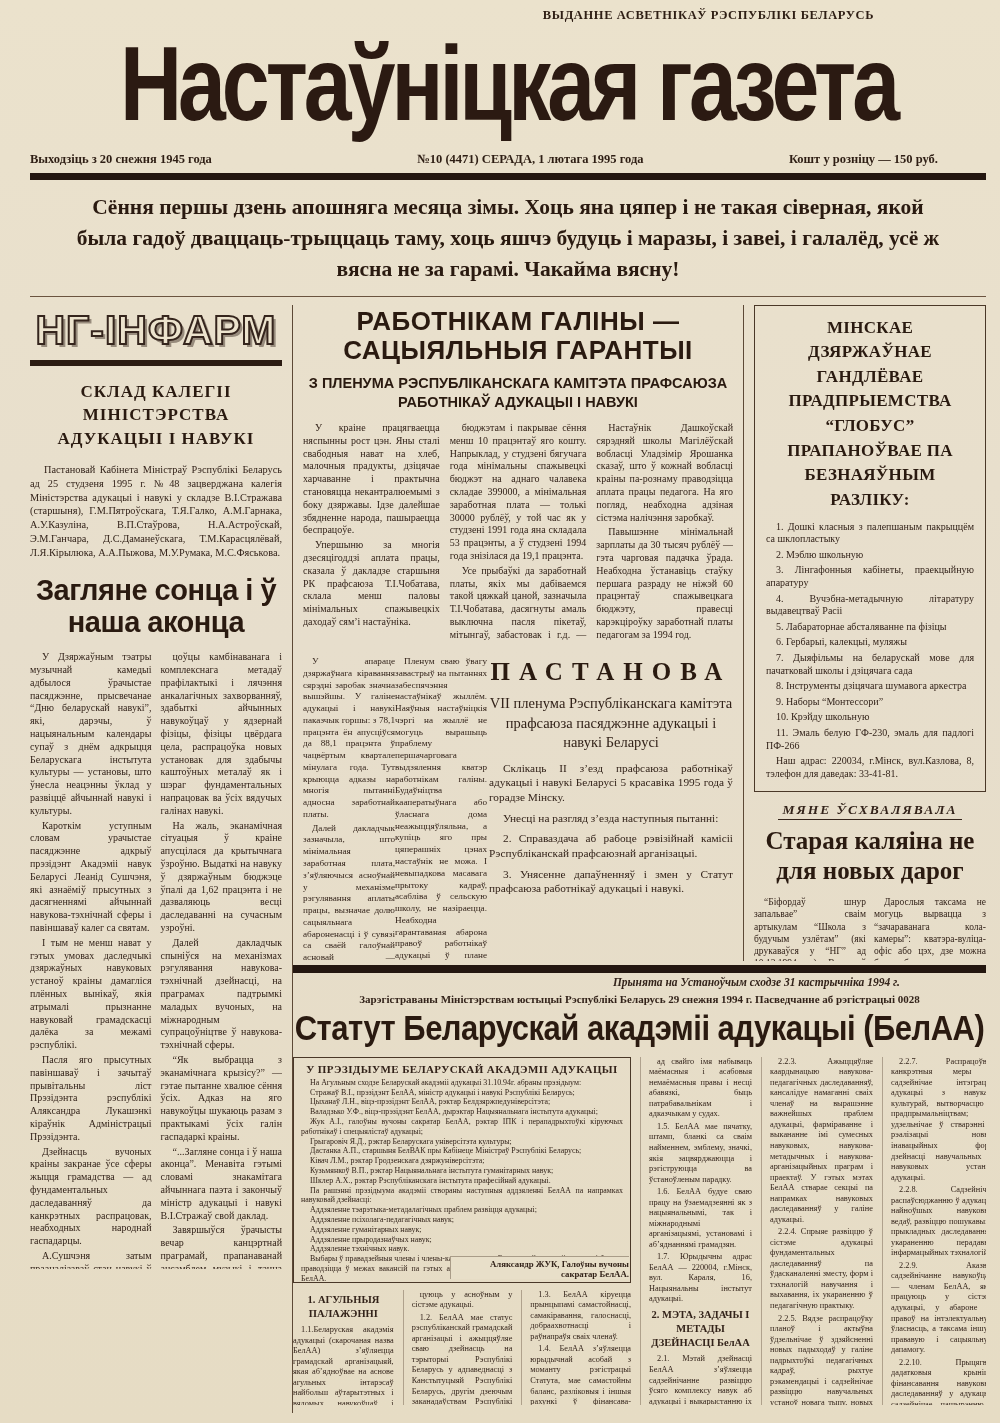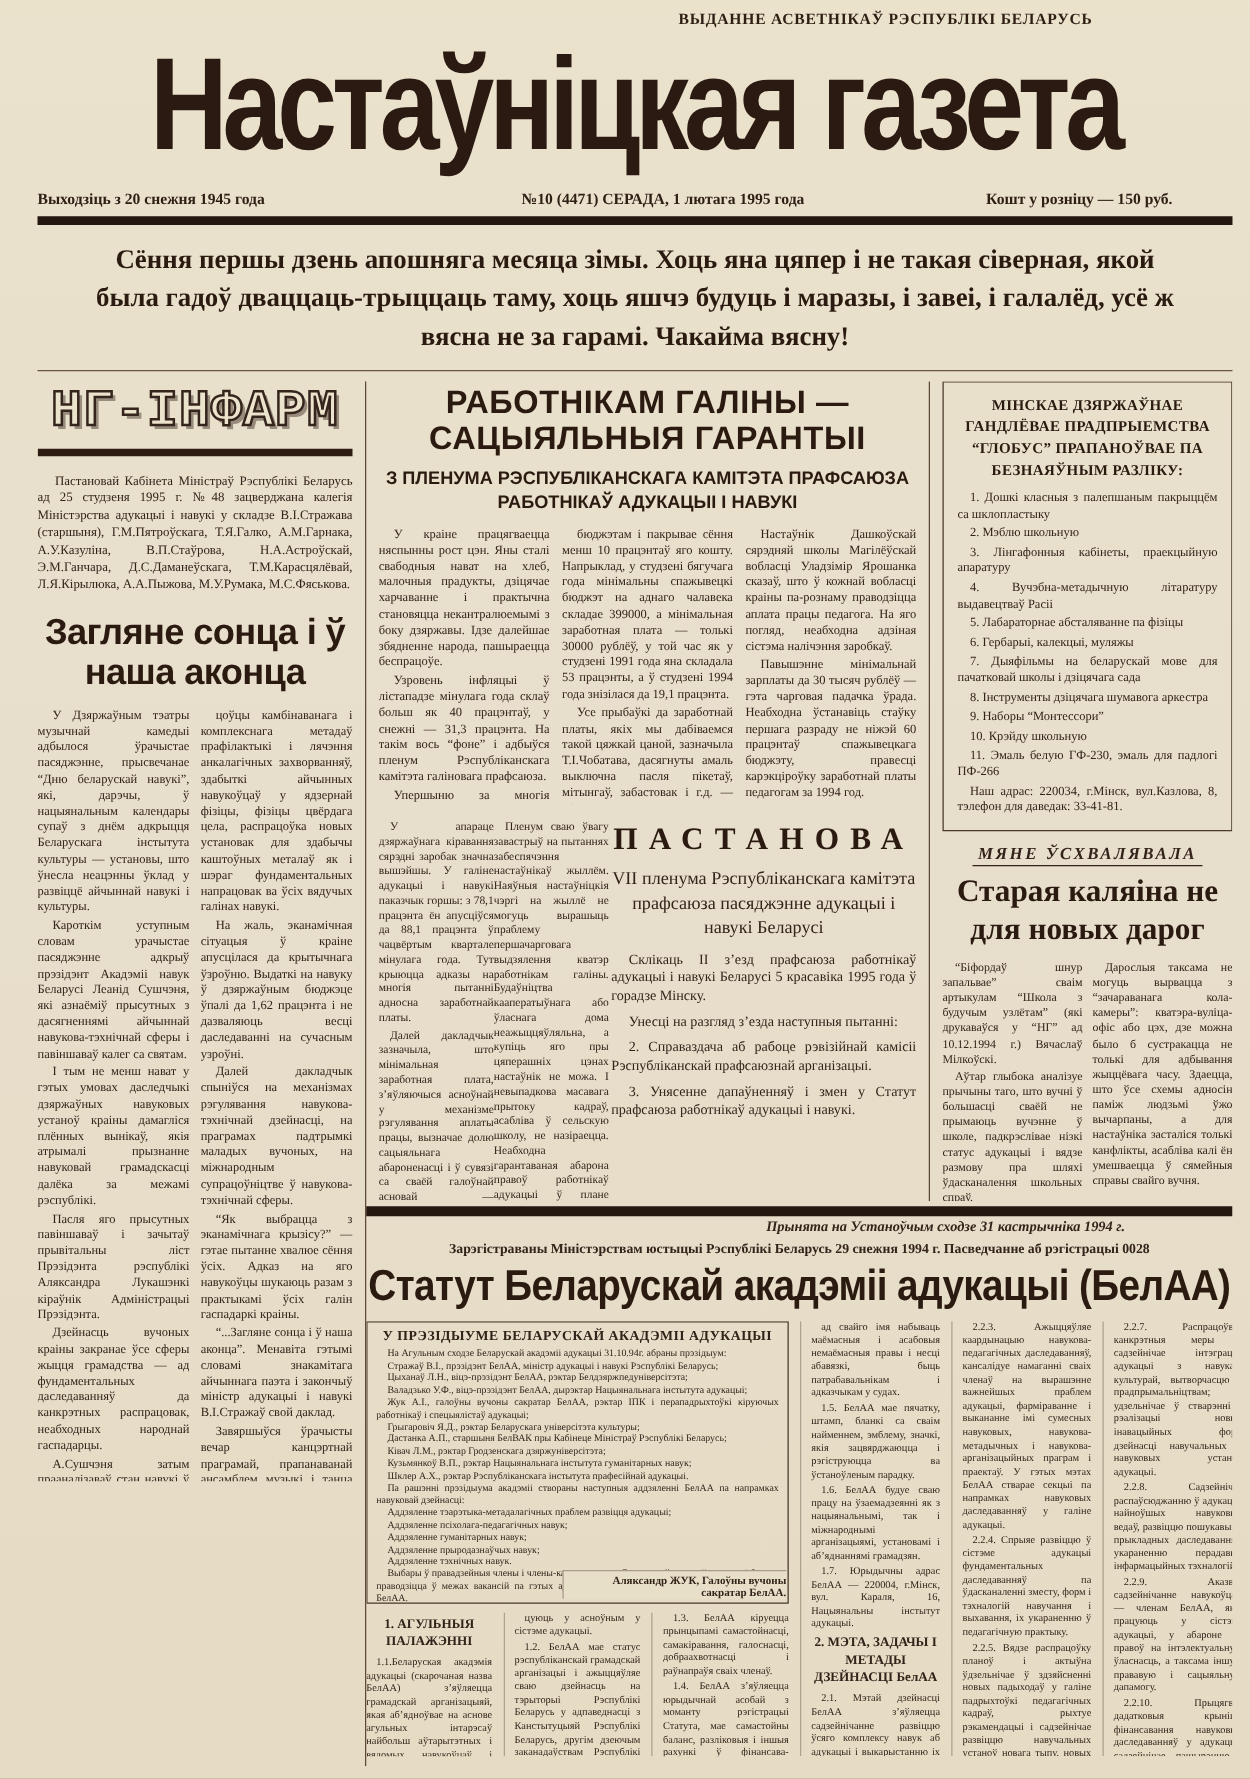--- a/index.html
+++ b/index.html
@@ -19,21 +19,21 @@
   .main{display:flex;margin-top:8px;height:1108px;overflow:hidden;}
   .col-left{width:252px;flex:none;padding-right:10px;border-right:1.5px solid #5d4936;overflow:hidden;}
   .right-zone{flex:1;display:flex;flex-direction:column;min-width:0;}
   .upper{display:flex;height:656px;overflow:hidden;}
   .col-mid{flex:1;padding:0 10px;border-right:1.5px solid #5d4936;min-width:0;overflow:hidden;}
   .col-right{width:232px;flex:none;padding-left:10px;overflow:hidden;}
   .zone-bar{height:8px;background:#241710;margin:4px 0 2px;}
   
   p.t{font-size:10px;line-height:1.28;text-align:justify;text-indent:12px;margin:0 0 2px;}
   
-  .ng-logo{font-family:Liberation Mono, monospace;font-weight:bold;font-size:41px;letter-spacing:1px;text-align:center;
+  .ng-logo{font-family:Liberation Sans, sans-serif;font-weight:bold;font-size:41px;letter-spacing:1px;text-align:center;
     color:#ece3cd;-webkit-text-stroke:2px #35251d;text-shadow:3px 3px 0 rgba(53,37,29,.45);margin-top:2px;white-space:nowrap;}
   .ng-rule{height:6px;background:#2c1c12;margin:6px 0 14px;}
   .sklad-title{font-weight:bold;font-size:17px;letter-spacing:1px;line-height:1.4;text-align:center;margin:0 0 12px;color:#2a1a10;}
   .sklad-body{font-size:10.3px;line-height:1.34;text-align:justify;text-indent:14px;margin:0;}
   .sun-headline{font-family:"Liberation Sans",sans-serif;font-weight:bold;font-size:29px;line-height:1.1;text-align:center;
     letter-spacing:-.5px;margin:16px 0 12px;color:#2a1a10;}
   .sun-cols{display:flex;gap:9px;height:618px;overflow:hidden;}
   .sun-cols .c{flex:1;min-width:0;}
   
   .union-headline{font-family:"Liberation Sans",sans-serif;font-weight:bold;font-size:26px;line-height:1.15;text-align:center;
@@ -43,21 +43,21 @@
   .union-cols .c{flex:1;min-width:0;}
   .union-lower{display:flex;height:308px;overflow:hidden;margin-top:12px;}
   .narrow{width:92px;flex:none;}
   .narrow p.t{font-size:9.2px;text-indent:9px;}
   .past{flex:1;min-width:0;padding-left:2px;}
   .past-title{font-weight:bold;font-size:25px;letter-spacing:9px;text-align:center;margin:2px 0 8px;color:#2a1a10;}
   .past-sub{font-size:14.5px;line-height:1.35;text-align:center;margin:0 0 8px;}
   .past p.b{font-size:11.3px;line-height:1.3;text-align:justify;text-indent:14px;margin:0 0 6px;}
   
   .globus{border:1.5px solid #4a3828;padding:8px 11px;}
-  .globus-title{font-weight:bold;font-size:12px;line-height:1.45;letter-spacing:.3px;text-align:center;margin:2px 0 8px;color:#2a1a10;}
+  .globus-title{font-weight:bold;font-size:17px;line-height:1.45;letter-spacing:.3px;text-align:center;margin:2px 0 8px;color:#2a1a10;}
   .globus p.g{font-size:10px;line-height:1.26;text-align:justify;text-indent:10px;margin:0 0 3px;}
   .globus .addr{margin-top:4px;}
   .kal-kicker{font-weight:bold;font-style:italic;font-size:13.5px;letter-spacing:2px;text-align:center;margin:10px 0 8px;}
   .kal-kicker span{border-bottom:1.5px solid #33231a;padding:0 4px 2px;}
   .kal-headline{font-weight:bold;font-size:25px;line-height:1.2;text-align:center;margin:0 0 10px;color:#2a1a10;}
   .kal-cols{display:flex;gap:8px;height:238px;overflow:hidden;}
   .kal-cols .c{flex:1;min-width:0;}
   .kal-cols p.t{font-size:9.5px;text-indent:10px;}
   
   .statut{flex:1;overflow:hidden;}
@@ -95,20 +95,21 @@
   <div class="bar"></div>
 
   <div class="lede">Сёння першы дзень апошняга месяца зімы. Хоць яна цяпер і не такая сіверная, якой была гадоў дваццаць-трыццаць таму, хоць яшчэ будуць і маразы, і завеі, і галалёд, усё ж вясна не за гарамі. Чакайма вясну!</div>
   <div class="lede-rule"></div>
 
   <div class="main">
 
     <section class="col-left">
       <div class="ng-logo">НГ-ІНФАРМ</div>
       <div class="ng-rule"></div>
+      <h2 class="sklad-title">СКЛАД КАЛЕГІІ МІНІСТЭРСТВА АДУКАЦЫІ І НАВУКІ</h2>
       <p class="sklad-body">Пастановай Кабінета Міністраў Рэспублікі Беларусь ад 25 студзеня 1995 г. №48 зацверджана калегія Міністэрства адукацыі і навукі у складзе В.І.Стражава (старшыня), Г.М.Пятроўскага, Т.Я.Галко, А.М.Гарнака, А.У.Казуліна, В.П.Стаўрова, Н.А.Астроўскай, Э.М.Ганчара, Д.С.Даманеўскага, Т.М.Карасцялёвай, Л.Я.Кірылюка, А.А.Пыжова, М.У.Румака, М.С.Фяськова.</p>
 
       <h2 class="sun-headline">Загляне сонца і ў наша аконца</h2>
       <div class="sun-cols">
         <div class="c">
           <p class="t">У Дзяржаўным тэатры музычнай камедыі адбылося ўрачыстае пасяджэнне, прысвечанае “Дню беларускай навукі”, які, дарэчы, ў нацыянальным календары супаў з днём адкрыцця Беларускага інстытута культуры — установы, што ўнесла неацэнны ўклад у развіццё айчыннай навукі і культуры.</p>
           <p class="t">Кароткім уступным словам урачыстае пасяджэнне адкрыў прэзідэнт Акадэміі навук Беларусі Леанід Сушчэня, які азнаёміў прысутных з дасягненнямі айчыннай навукова-тэхнічнай сферы і павіншаваў калег са святам.</p>
           <p class="t">І тым не менш нават у гэтых умовах даследчыкі дзяржаўных навуковых устаноў краіны дамагліся плённых вынікаў, якія атрымалі прызнанне навуковай грамадскасці далёка за межамі рэспублікі.</p>
           <p class="t">Пасля яго прысутных павіншаваў і зачытаў прывітальны ліст Прэзідэнта рэспублікі Аляксандра Лукашэнкі кіраўнік Адміністрацыі Прэзідэнта.</p>
           <p class="t">Дзейнасць вучоных краіны закранае ўсе сферы жыцця грамадства — ад фундаментальных даследаванняў да канкрэтных распрацовак, неабходных народнай гаспадарцы.</p>
@@ -130,21 +131,20 @@
     <div class="right-zone">
       <div class="upper">
 
         <section class="col-mid">
           <h1 class="union-headline">РАБОТНІКАМ ГАЛІНЫ — САЦЫЯЛЬНЫЯ ГАРАНТЫІ</h1>
           <div class="union-kicker">З ПЛЕНУМА РЭСПУБЛІКАНСКАГА КАМІТЭТА ПРАФСАЮЗА РАБОТНІКАЎ АДУКАЦЫІ І НАВУКІ</div>
 
           <div class="union-cols">
             <div class="c">
               <p class="t">У краіне працягваецца няспынны рост цэн. Яны сталі свабодныя нават на хлеб, малочныя прадукты, дзіцячае харчаванне і практычна становяцца некантралюемымі з боку дзяржавы. Ідзе далейшае збядненне народа, пашыраецца беспрацоўе.</p>
-              <p class="t">Узровень інфляцыі ў лістападзе мінулага года склаў больш як 40 працэнтаў, у снежні — 31,3 працэнта. На такім вось “фоне” і адбыўся пленум Рэспубліканскага камітэта галіновага прафсаюза.</p>
               <p class="t">Упершыню за многія дзесяцігоддзі аплата працы, сказала ў дакладзе старшыня РК прафсаюза Т.І.Чобатава, склала менш паловы мінімальных спажывецкіх даходаў сям’і настаўніка.</p>
 
             </div>
             <div class="c">
               <p class="t">бюджэтам і пакрывае сёння менш 10 працэнтаў яго кошту. Напрыклад, у студзені бягучага года мінімальны спажывецкі бюджэт на аднаго чалавека складае 399000, а мінімальная заработная плата — толькі 30000 рублёў, у той час як у студзені 1991 года яна складала 53 працэнты, а ў студзені 1994 года знізілася да 19,1 працэнта.</p>
               <p class="t">Усе прыбаўкі да заработнай платы, якіх мы дабіваемся такой цяжкай цаной, зазначыла Т.І.Чобатава, дасягнуты амаль выключна пасля пікетаў, мітынгаў, забастовак і г.д. — мізэрныя.</p>
 
             </div>
             <div class="c">
               <p class="t">Настаўнік Дашкоўскай сярэдняй школы Магілёўскай вобласці Уладзімір Ярошанка сказаў, што ў кожнай вобласці краіны па-рознаму праводзіцца аплата працы педагога. На яго погляд, неабходна адзіная сістэма налічэння заробкаў.</p>

